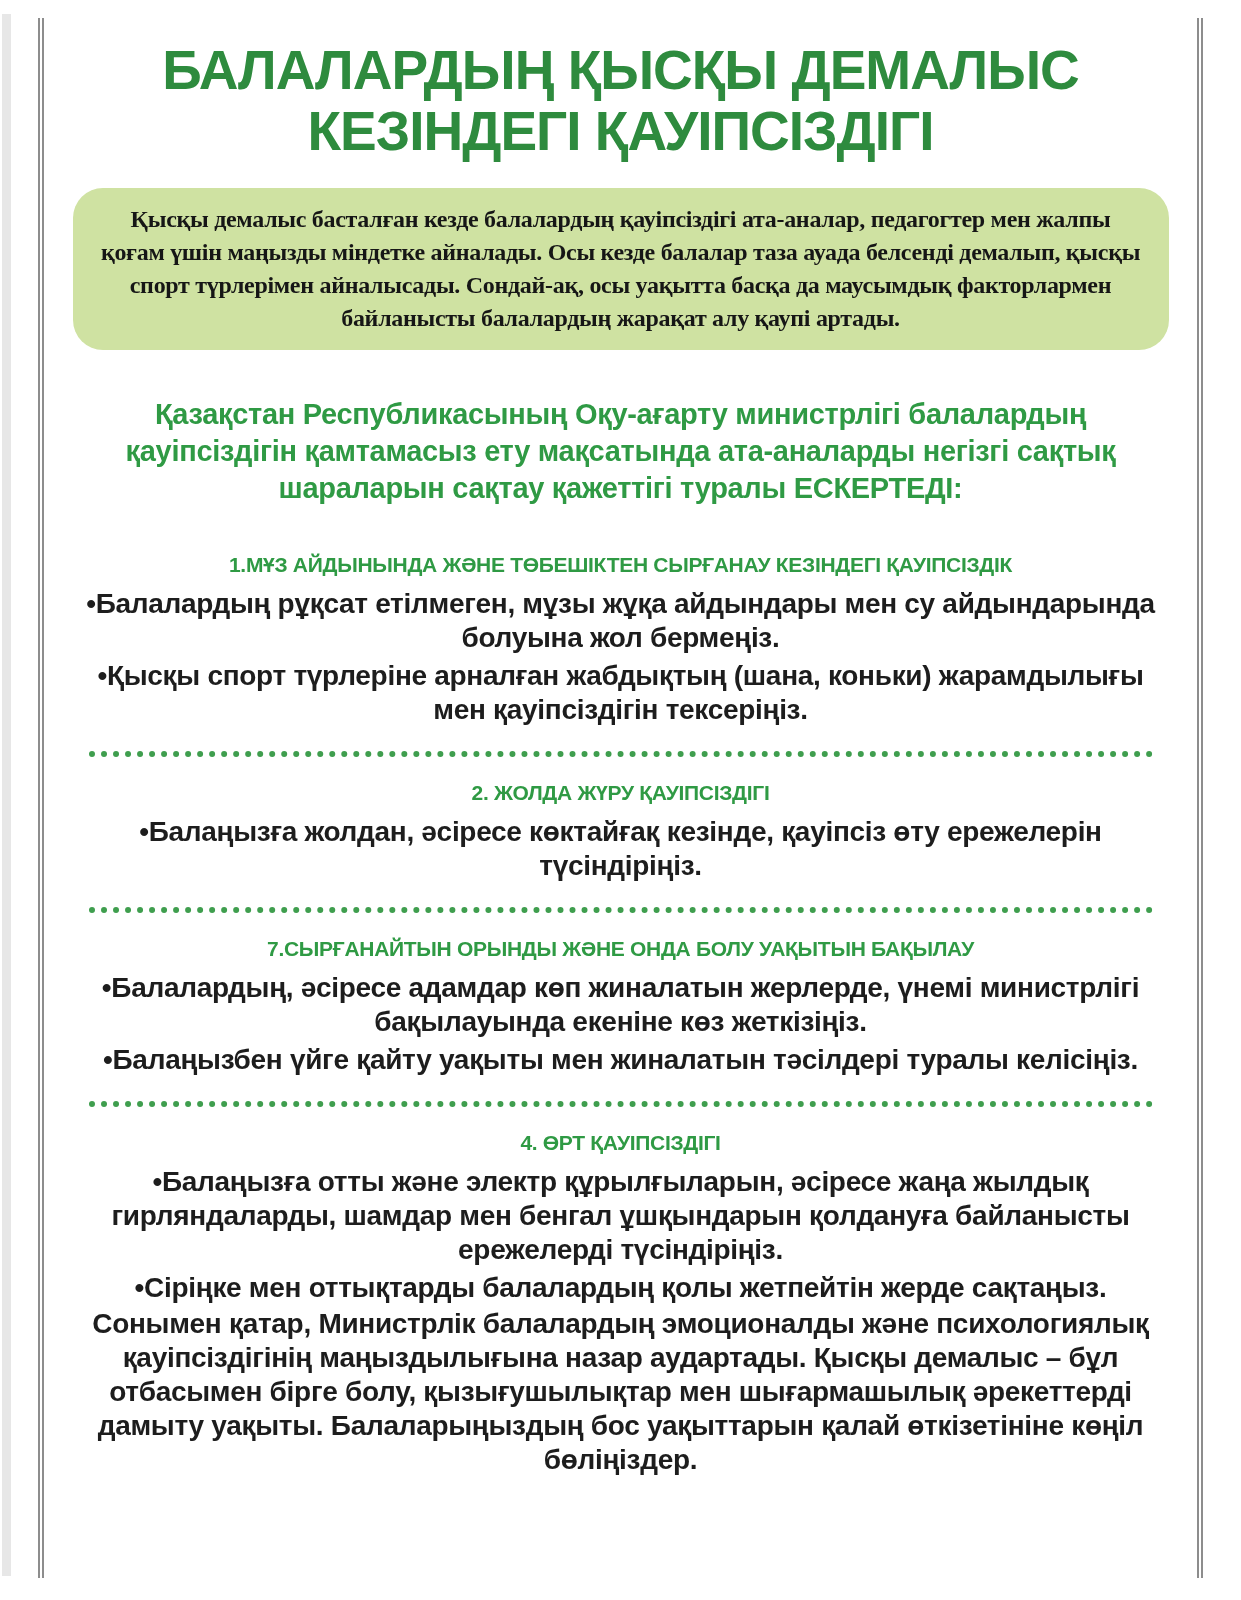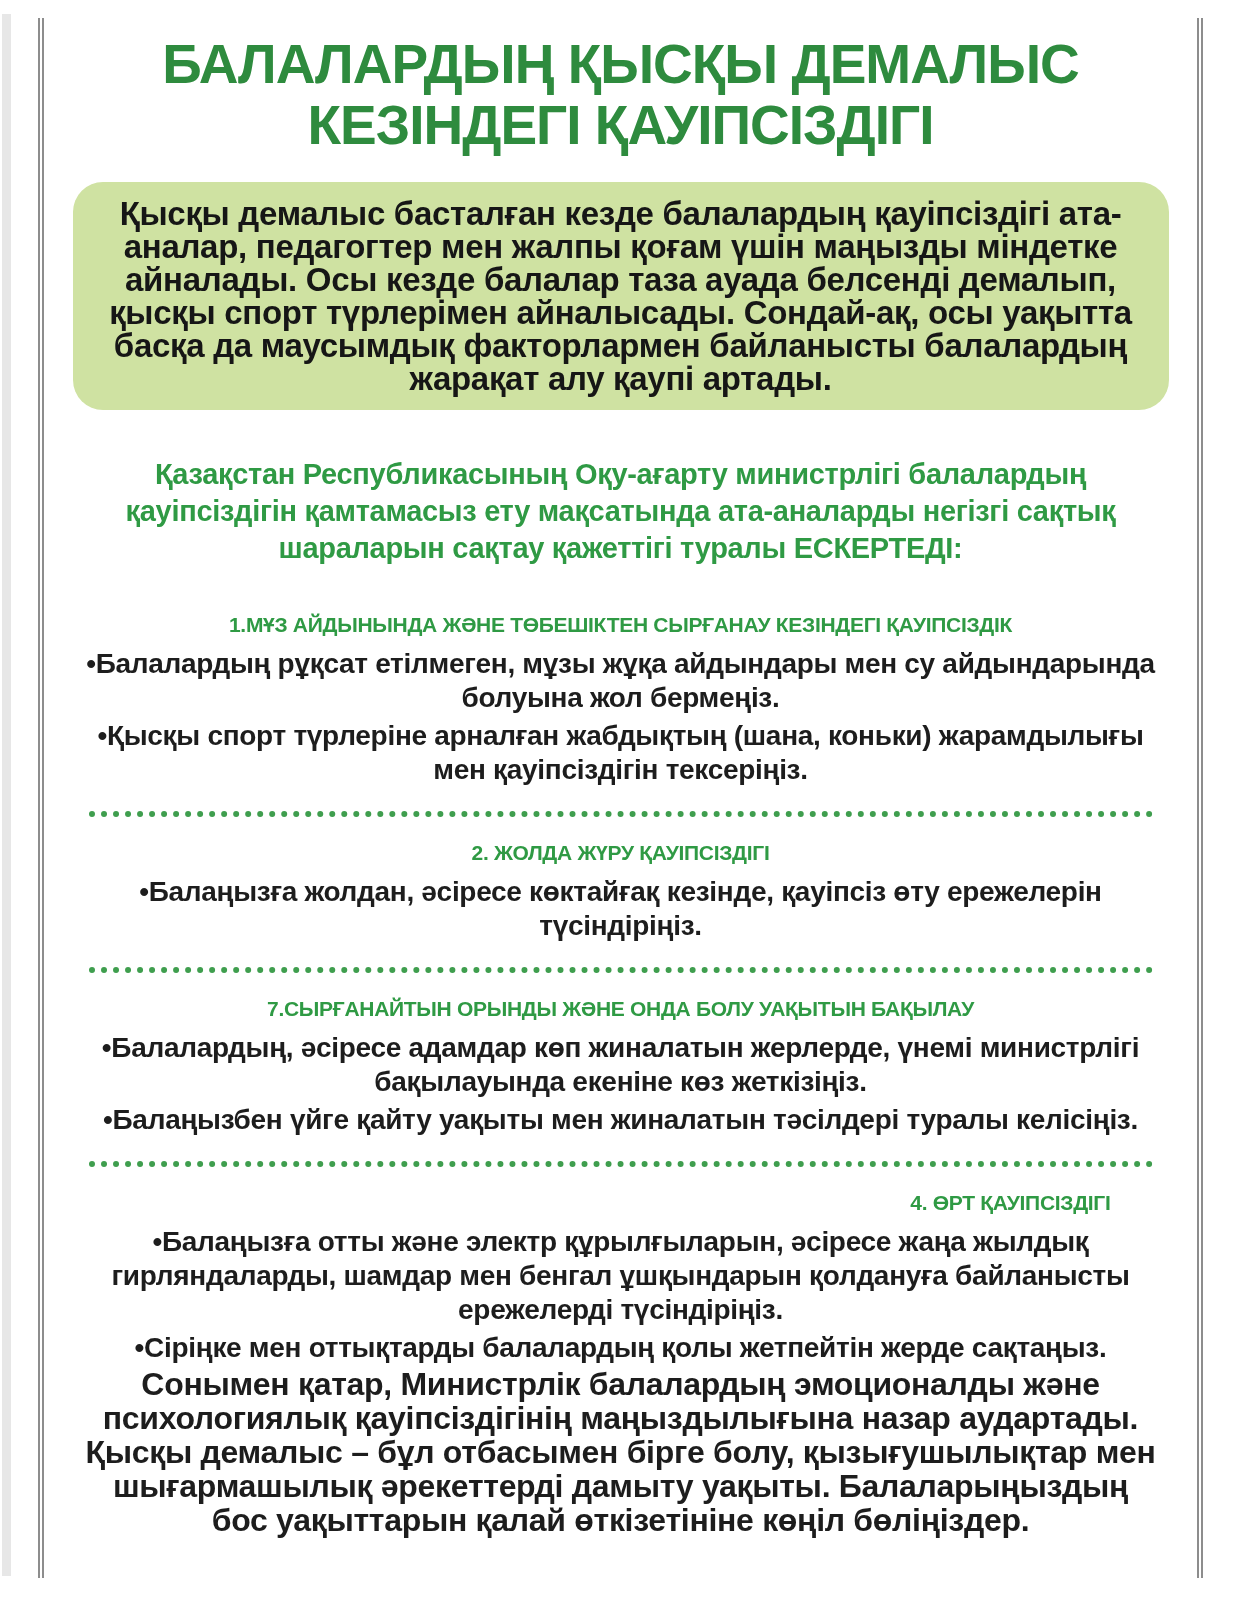--- a/index.html
+++ b/index.html
@@ -24,53 +24,54 @@
     background:var(--edge-strip);
   }
   .poster{
     position:absolute;left:38px;top:18px;width:1165px;height:1560px;
     background:#ffffff;overflow:hidden;
     border-left:6px double var(--frame-gray);
     border-right:6px double var(--frame-gray);
     text-align:center;
   }
   .page-title{
-    margin:16px auto 0 auto;max-width:960px;
+    margin:22px auto 0 auto;max-width:960px;
     font-size:55px;line-height:61px;letter-spacing:-1px;
     color:var(--title-green);
   }
   .intro-box{
     margin:26px auto 0 auto;width:1096px;
     background:var(--intro-box-bg);
     border-radius:30px;
     padding:15px 28px;
   }
   .intro-box .intro-text{
-    font-size:33px;line-height:33px;letter-spacing:-0.3px;
+    font-size:24px;line-height:33px;letter-spacing:-0.3px;
     color:#161616;
+    font-family:Liberation Serif, serif;
   }
   .ministry-notice{
     margin:46px auto 0 auto;max-width:1050px;
     font-size:29px;line-height:37px;letter-spacing:-0.3px;
     color:var(--heading-green);
   }
   .section-heading{
     margin:40px auto 0 auto;max-width:980px;
     font-size:21px;line-height:36px;letter-spacing:-0.3px;
     color:var(--heading-green);
   }
   .bullet{
     margin:4px auto 0 auto;max-width:1080px;
     font-size:28px;line-height:34px;letter-spacing:-0.3px;
     color:var(--body-text);
   }
   .bullet::before{content:"\2022";}
   .plain-paragraph{
     margin:2px auto 0 auto;max-width:1076px;
-    font-size:32px;line-height:34px;letter-spacing:-0.3px;
+    font-size:28px;line-height:34px;letter-spacing:-0.3px;
     color:var(--body-text);
   }
   .dotted-separator{
     width:1064px;height:0;margin:24px auto 18px auto;
     border-top:6px dotted var(--separator-green);
   }
 </style>
 </head>
 <body>
 
@@ -96,19 +97,19 @@
   <p class="bullet">Балаңызға жолдан, әсіресе көктайғақ кезінде, қауіпсіз өту ережелерін түсіндіріңіз.</p>
 
   <div class="dotted-separator"></div>
 
   <h2 class="section-heading" style="margin-top:0;">7.СЫРҒАНАЙТЫН ОРЫНДЫ ЖӘНЕ ОНДА БОЛУ УАҚЫТЫН БАҚЫЛАУ</h2>
   <p class="bullet">Балалардың, әсіресе адамдар көп жиналатын жерлерде, үнемі министрлігі бақылауында екеніне көз жеткізіңіз.</p>
   <p class="bullet">Балаңызбен үйге қайту уақыты мен жиналатын тәсілдері туралы келісіңіз.</p>
 
   <div class="dotted-separator"></div>
 
-  <h2 class="section-heading" style="margin-top:12px;text-align:right;">4. ӨРТ ҚАУІПСІЗДІГІ</h2>
+  <h2 class="section-heading" style="margin-top:12px;">4. ӨРТ ҚАУІПСІЗДІГІ</h2>
   <p class="bullet">Балаңызға отты және электр құрылғыларын, әсіресе жаңа жылдық гирляндаларды, шамдар мен бенгал ұшқындарын қолдануға байланысты ережелерді түсіндіріңіз.</p>
   <p class="bullet">Сіріңке мен оттықтарды балалардың қолы жетпейтін жерде сақтаңыз.</p>
 
   <p class="plain-paragraph">Сонымен қатар, Министрлік балалардың эмоционалды және психологиялық қауіпсіздігінің маңыздылығына назар аудартады. Қысқы демалыс – бұл отбасымен бірге болу, қызығушылықтар мен шығармашылық әрекеттерді дамыту уақыты. Балаларыңыздың бос уақыттарын қалай өткізетініне көңіл бөліңіздер.</p>
 
 </div>
 
 </body></html>

